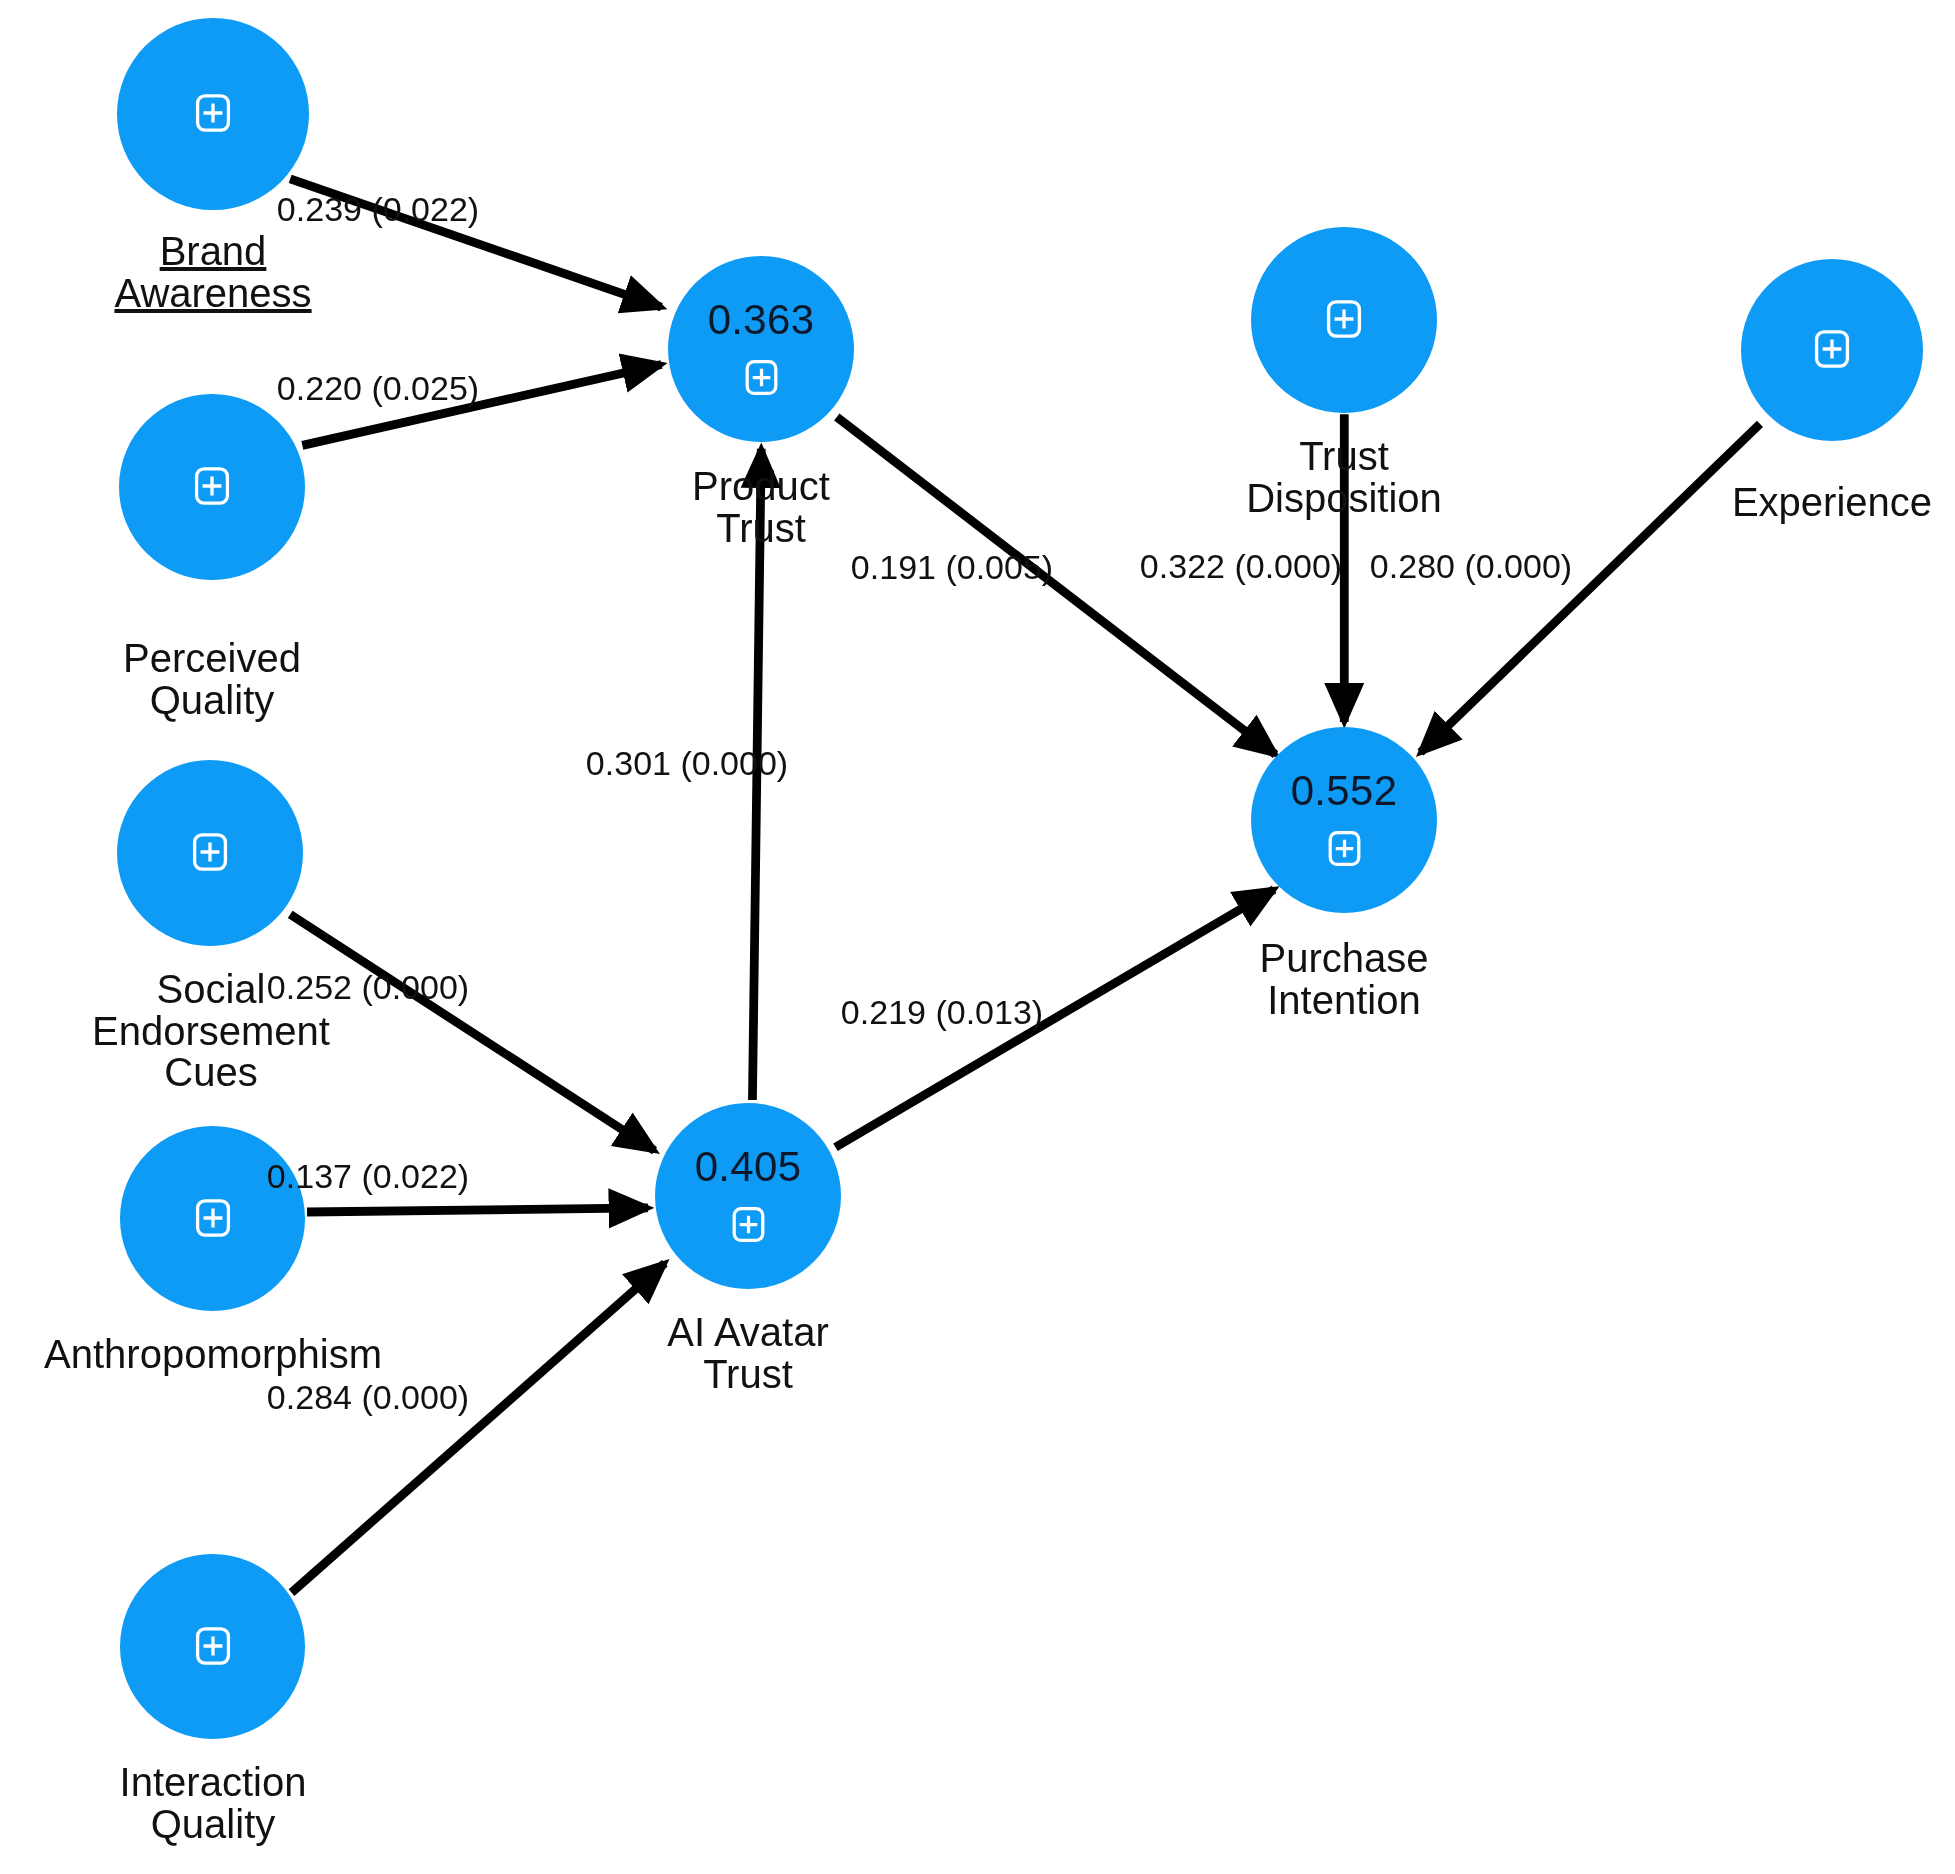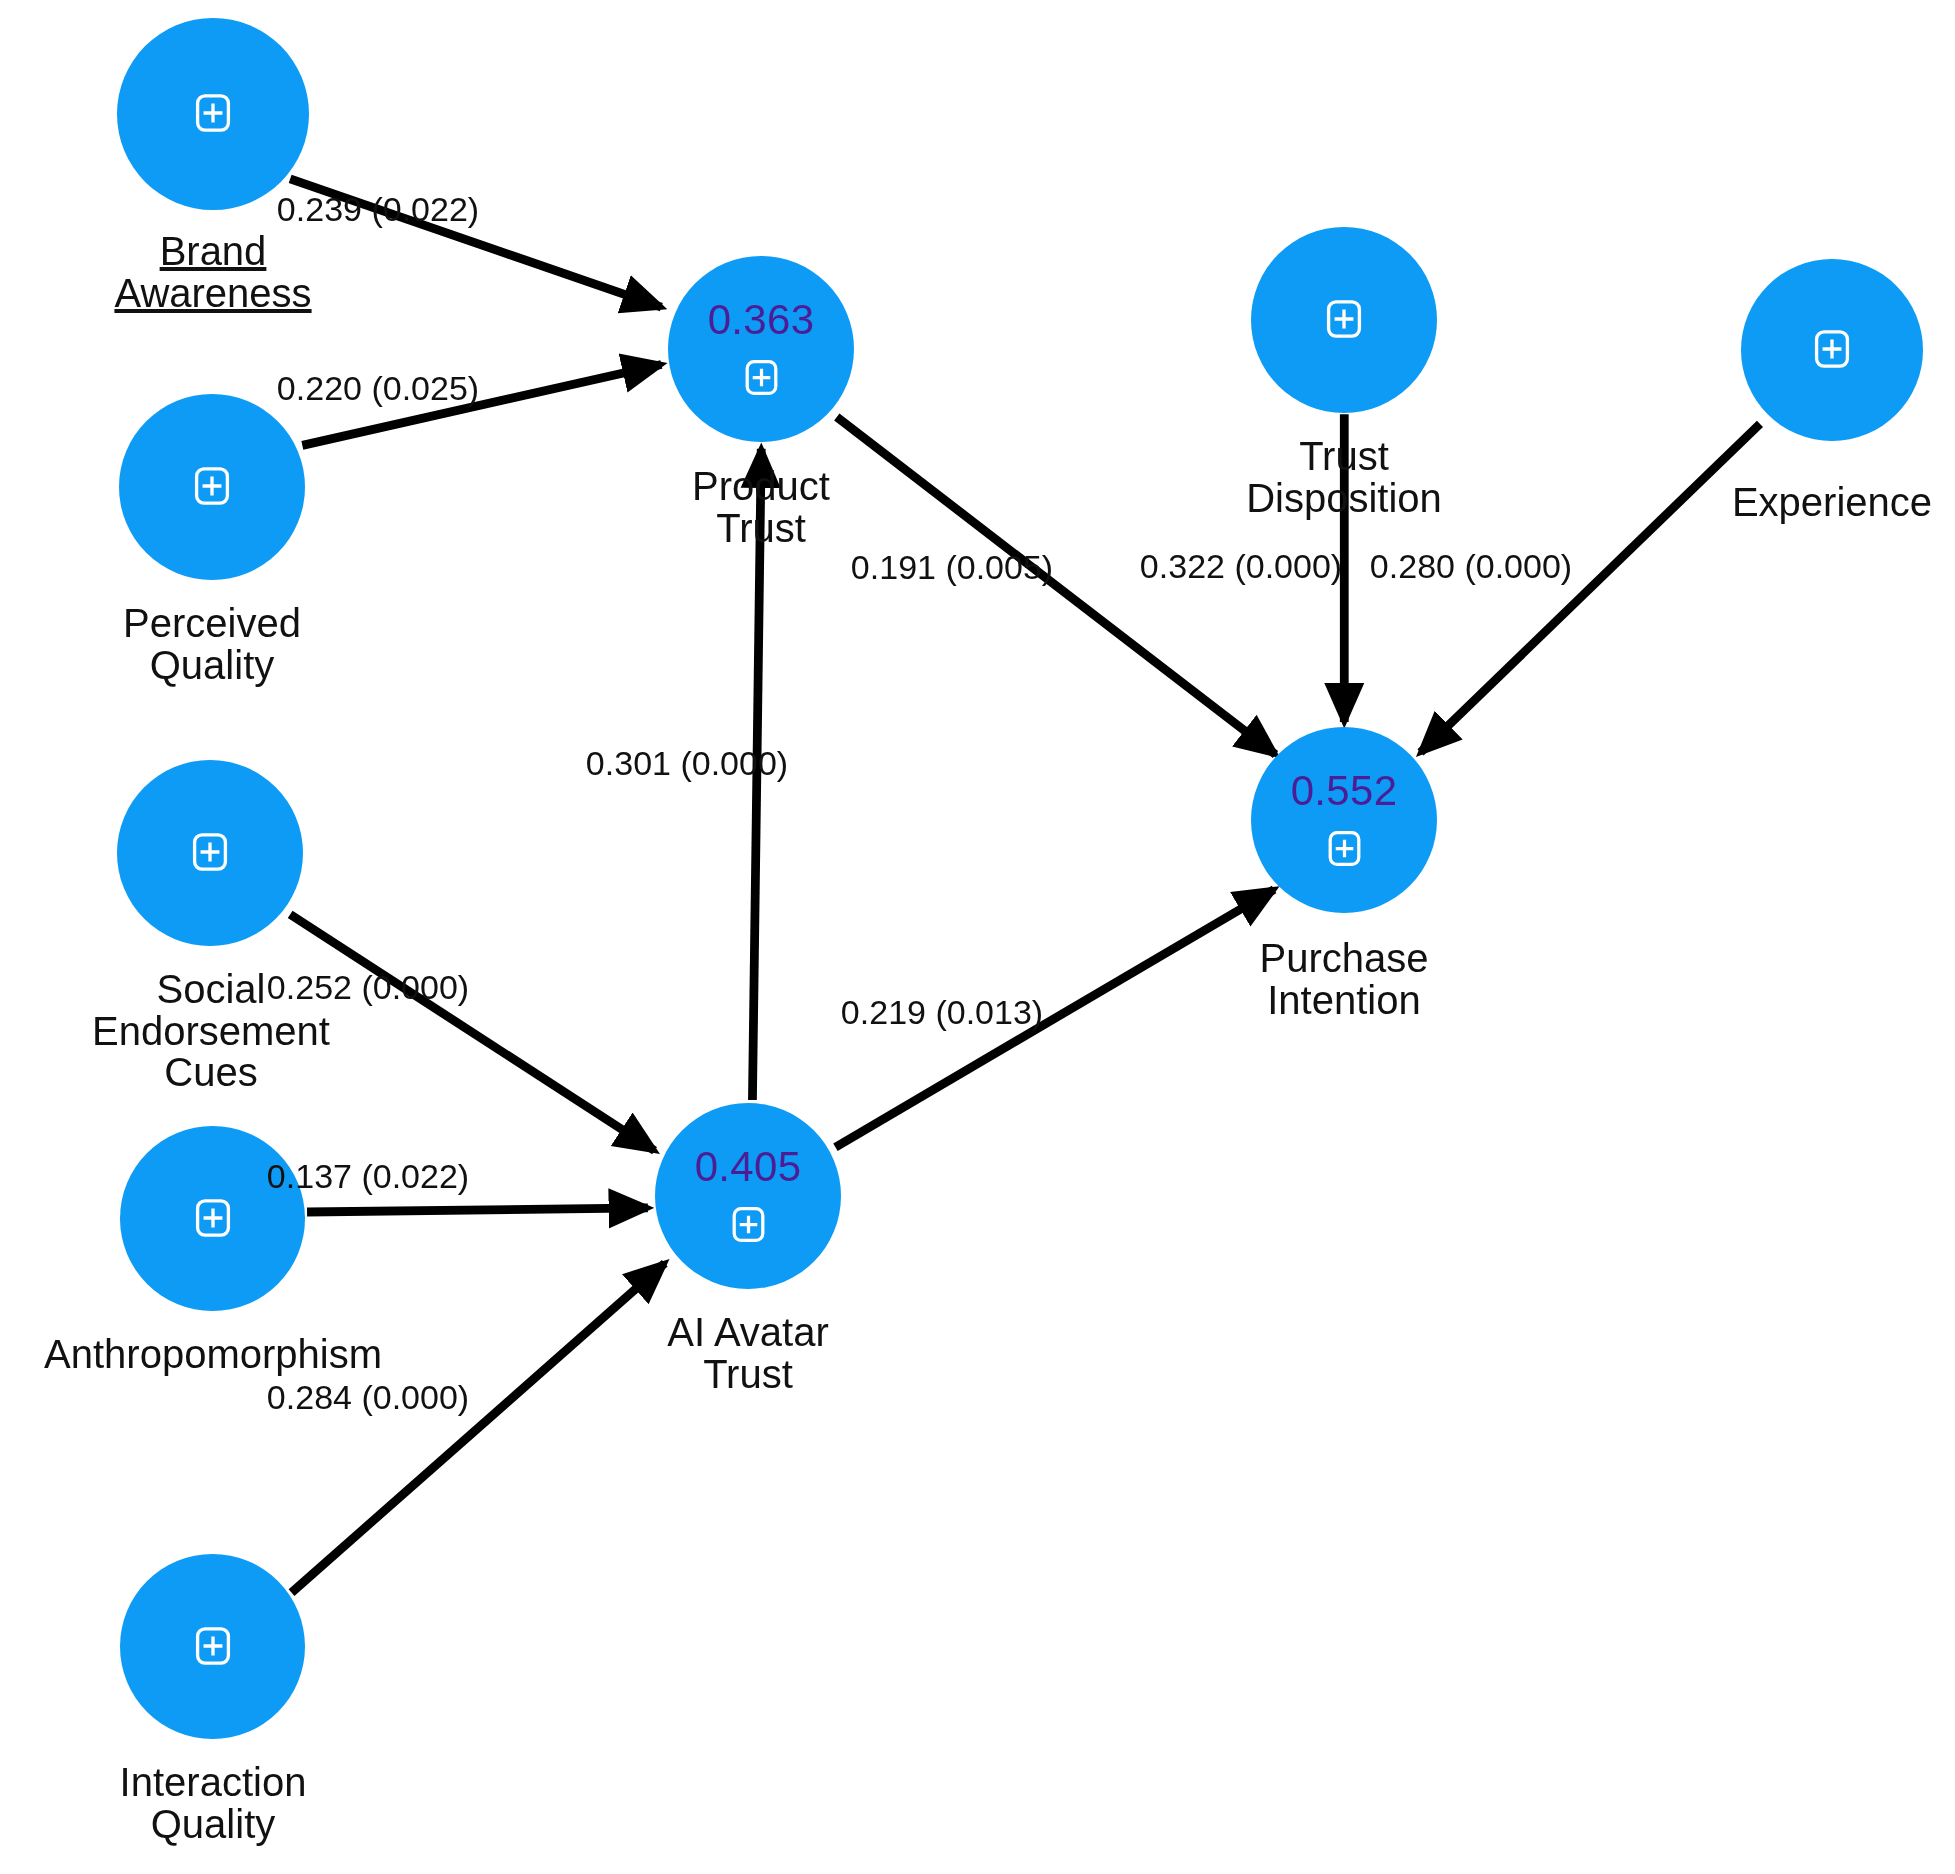--- a/index.html
+++ b/index.html
@@ -1,21 +1,21 @@
 <!DOCTYPE html>
 <html style="font-size:10.8px"><head>
 <meta charset="utf-8">
 <style>
   html,body{margin:0;padding:0;background:#ffffff;}
   body{font-family:"Liberation Sans", sans-serif;}
   #stage{position:relative;width:1955px;height:1874px;background:#ffffff;overflow:hidden;}
   #wires{position:absolute;left:0;top:0;width:1955px;height:1874px;}
   .node{position:absolute;border-radius:50%;background:var(--accent,#0D9BF5);
         display:flex;flex-direction:column;align-items:center;justify-content:center;}
-  .node .r2{color:#4c1d95;font-size:42px;line-height:1;letter-spacing:0.3px;
+  .node .r2{color:#0f172a;font-size:42px;line-height:1;letter-spacing:0.3px;
             font-family:"Liberation Sans", sans-serif;}
   .node .plusbox{margin-top:17.5px;}
   .node.exo .plusbox{margin-top:0;}
   .nodelabel{position:absolute;text-align:center;color:#111111;font-size:40px;
              line-height:1.04;font-family:"Liberation Sans", sans-serif;white-space:pre-line;}
   .edgelabel{position:absolute;color:#111111;font-size:34px;line-height:1;
              font-family:"Liberation Sans", sans-serif;white-space:nowrap;}
 </style>
 </head>
 <body>
@@ -103,21 +103,21 @@
         <div class="r2">0.552</div>
         <span class="plusbox"><svg viewBox="0 0 24 24" width="39" height="39">
             <rect x="3.2" y="2.2" width="17.6" height="19.6" rx="4.2" fill="none" stroke="#ffffff" stroke-width="2"></rect>
             <path d="M12 6.6 V17.4 M6.6 12 H17.4" stroke="#ffffff" stroke-width="2" stroke-linecap="butt" fill="none"></path>
           </svg></span>
       </div>
     </div>
   <div id="nodelabels-layer">
       <div class="nodelabel" style="left: 213px; top: 231px; transform: translate(-50%, 0px); text-decoration: underline;">Brand
 Awareness</div>
-      <div class="nodelabel" style="left: 212px; top: 603px; transform: translate(-50%, 0px);">Perceived
+      <div class="nodelabel" style="left: 212px; top: 638px; transform: translate(-50%, 0px);">Perceived
 Quality</div>
       <div class="nodelabel" style="left: 211px; top: 969px; transform: translate(-50%, 0px);">Social
 Endorsement
 Cues</div>
       <div class="nodelabel" style="left: 213px; top: 1334px; transform: translate(-50%, 0px);">Anthropomorphism</div>
       <div class="nodelabel" style="left: 213px; top: 1762px; transform: translate(-50%, 0px);">Interaction
 Quality</div>
       <div class="nodelabel" style="left: 761px; top: 466px; transform: translate(-50%, 0px);">Product
 Trust</div>
       <div class="nodelabel" style="left: 748px; top: 1312px; transform: translate(-50%, 0px);">AI Avatar

